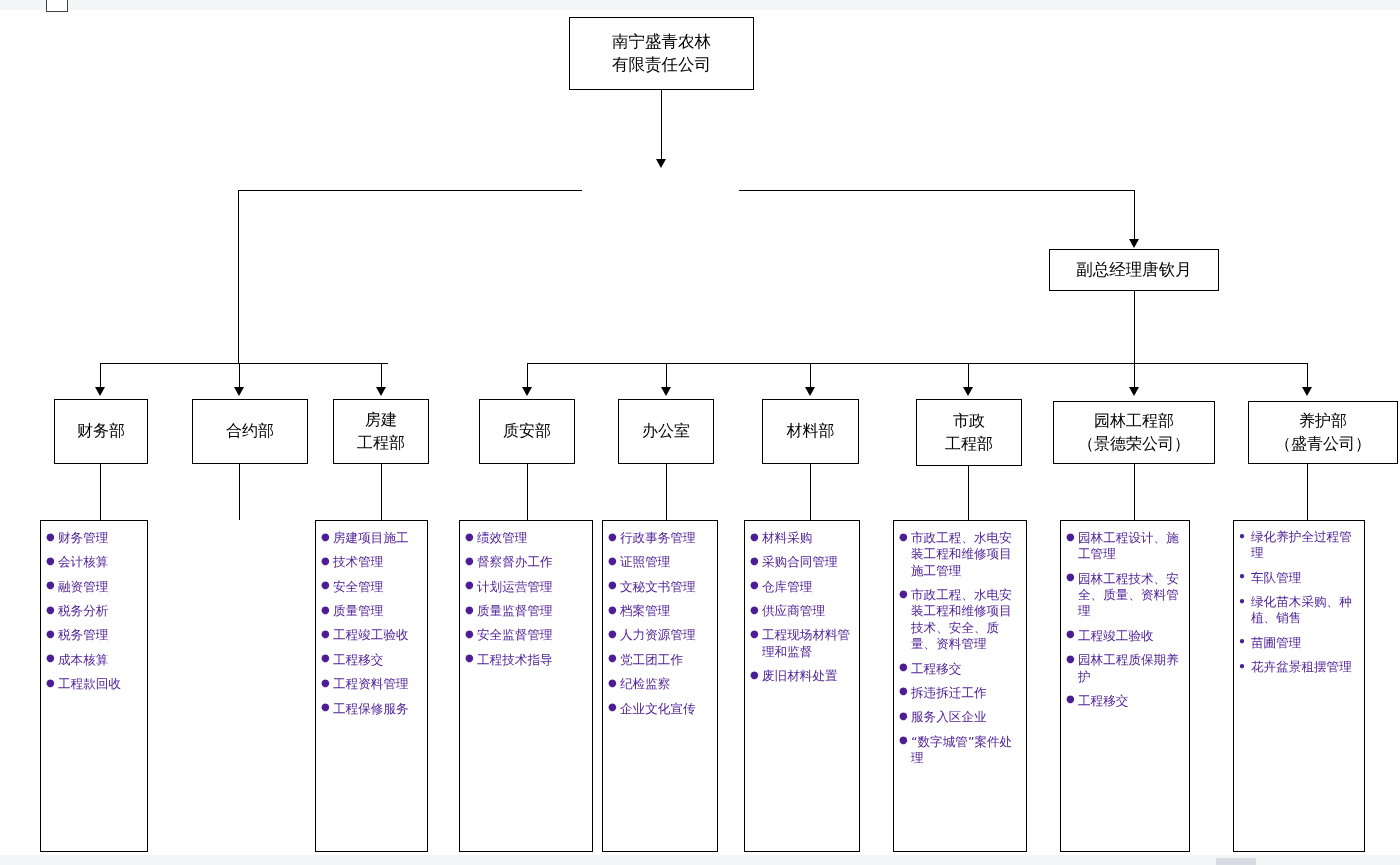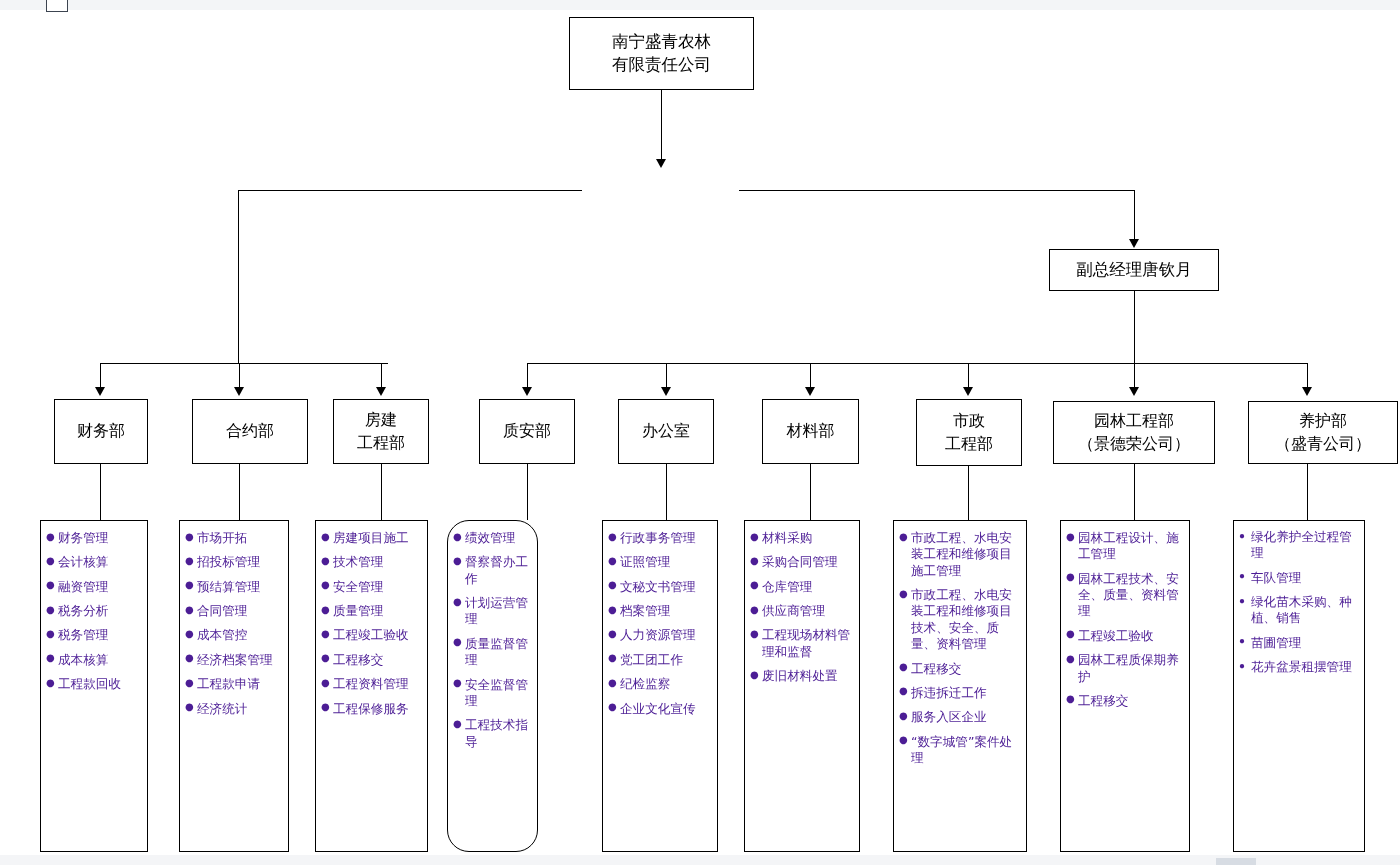--- a/index.html
+++ b/index.html
@@ -171,47 +171,35 @@
         <li>财务管理</li>
         <li>会计核算</li>
         <li>融资管理</li>
         <li>税务分析</li>
         <li>税务管理</li>
         <li>成本核算</li>
         <li>工程款回收</li>
       </ul>
   </div>
 
-  <div class="detail" style="left:179px; top:520px; width:110px; height:332px;">
-    <ul>
-        <li>市场开拓</li>
-        <li>招投标管理</li>
-        <li>预结算管理</li>
-        <li>合同管理</li>
-        <li>成本管控</li>
-        <li>经济档案管理</li>
-        <li>工程款申请</li>
-        <li>经济统计</li>
-      </ul>
-  </div>
 
   <div class="detail" style="left:315px; top:520px; width:113px; height:332px;">
     <ul>
         <li>房建项目施工</li>
         <li>技术管理</li>
         <li>安全管理</li>
         <li>质量管理</li>
         <li>工程竣工验收</li>
         <li>工程移交</li>
         <li>工程资料管理</li>
         <li>工程保修服务</li>
       </ul>
   </div>
 
-  <div class="detail" style="left:447px; top:520px; width:91px; height:332px;border-radius:22px;">
+  <div class="detail" style="left:459px; top:520px; width:134px; height:332px;">
     <ul>
         <li>绩效管理</li>
         <li>督察督办工作</li>
         <li>计划运营管理</li>
         <li>质量监督管理</li>
         <li>安全监督管理</li>
         <li>工程技术指导</li>
       </ul>
   </div>
 

